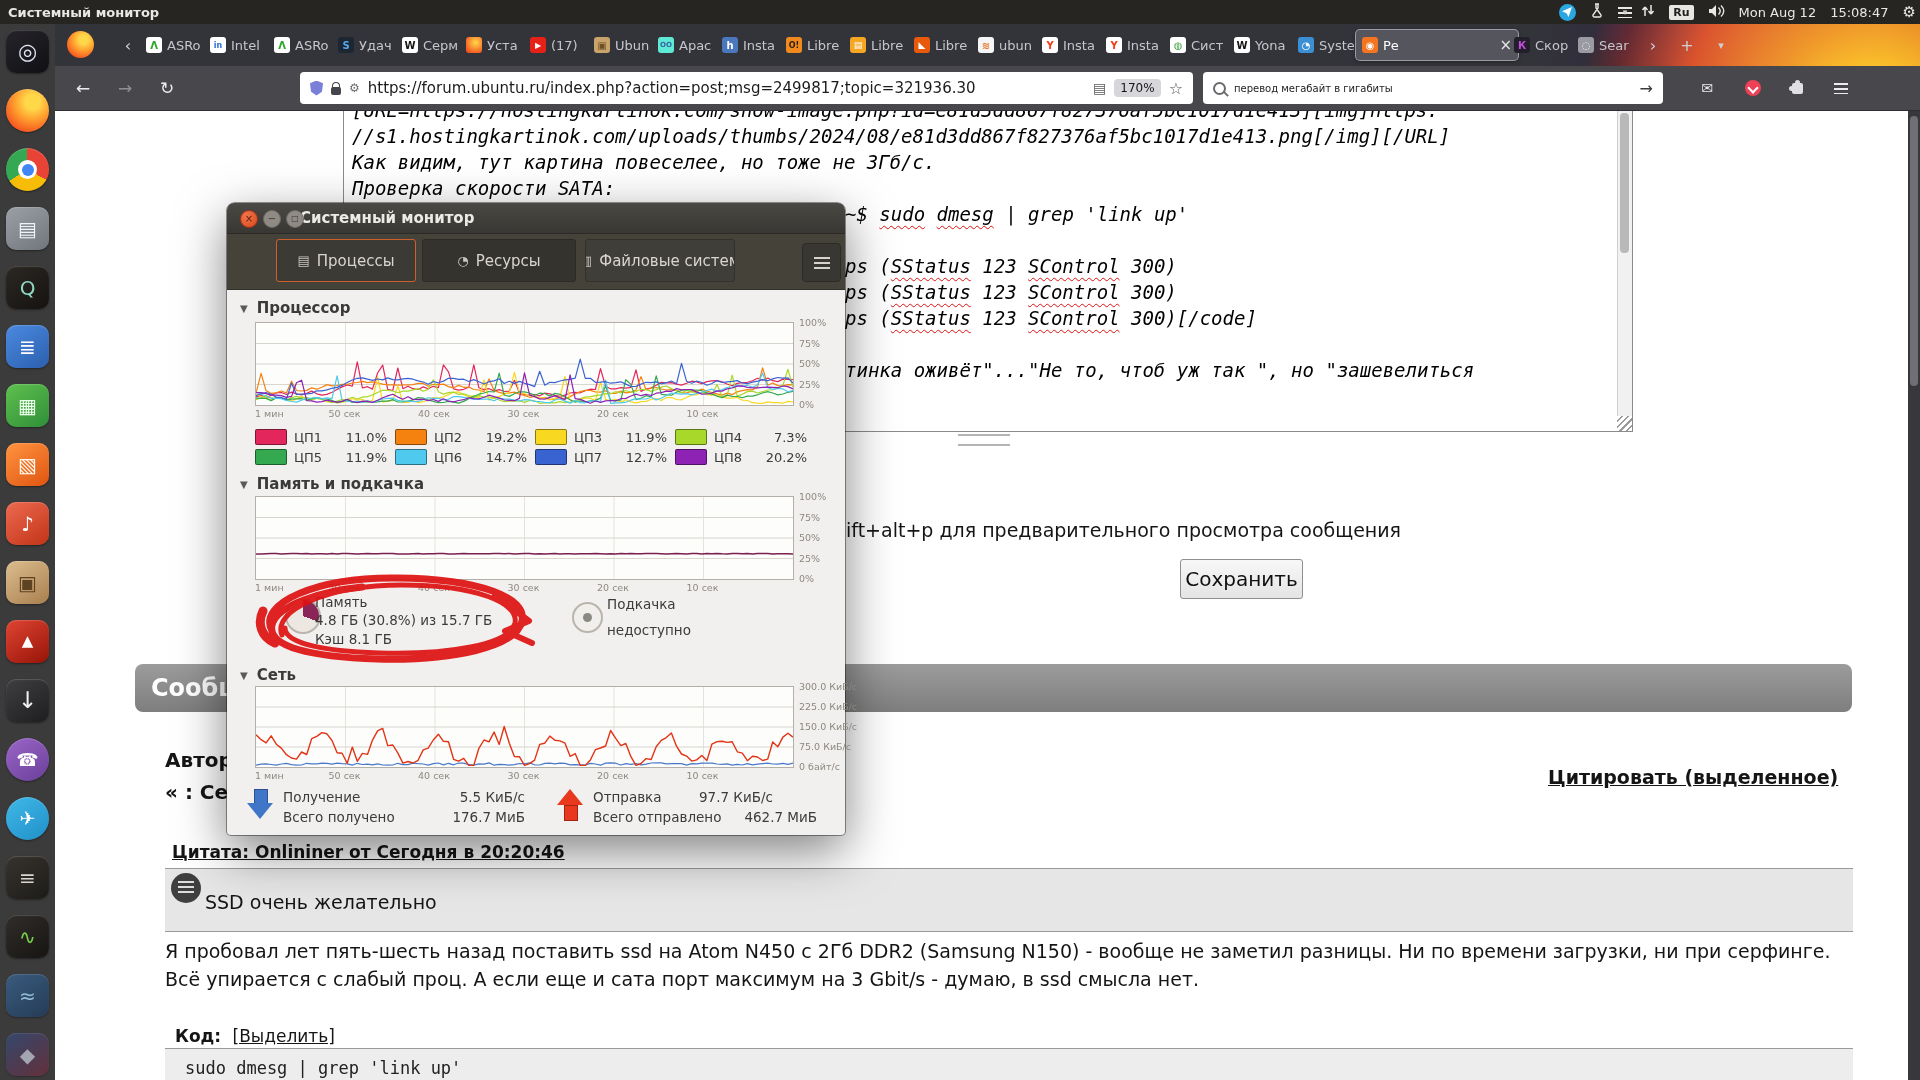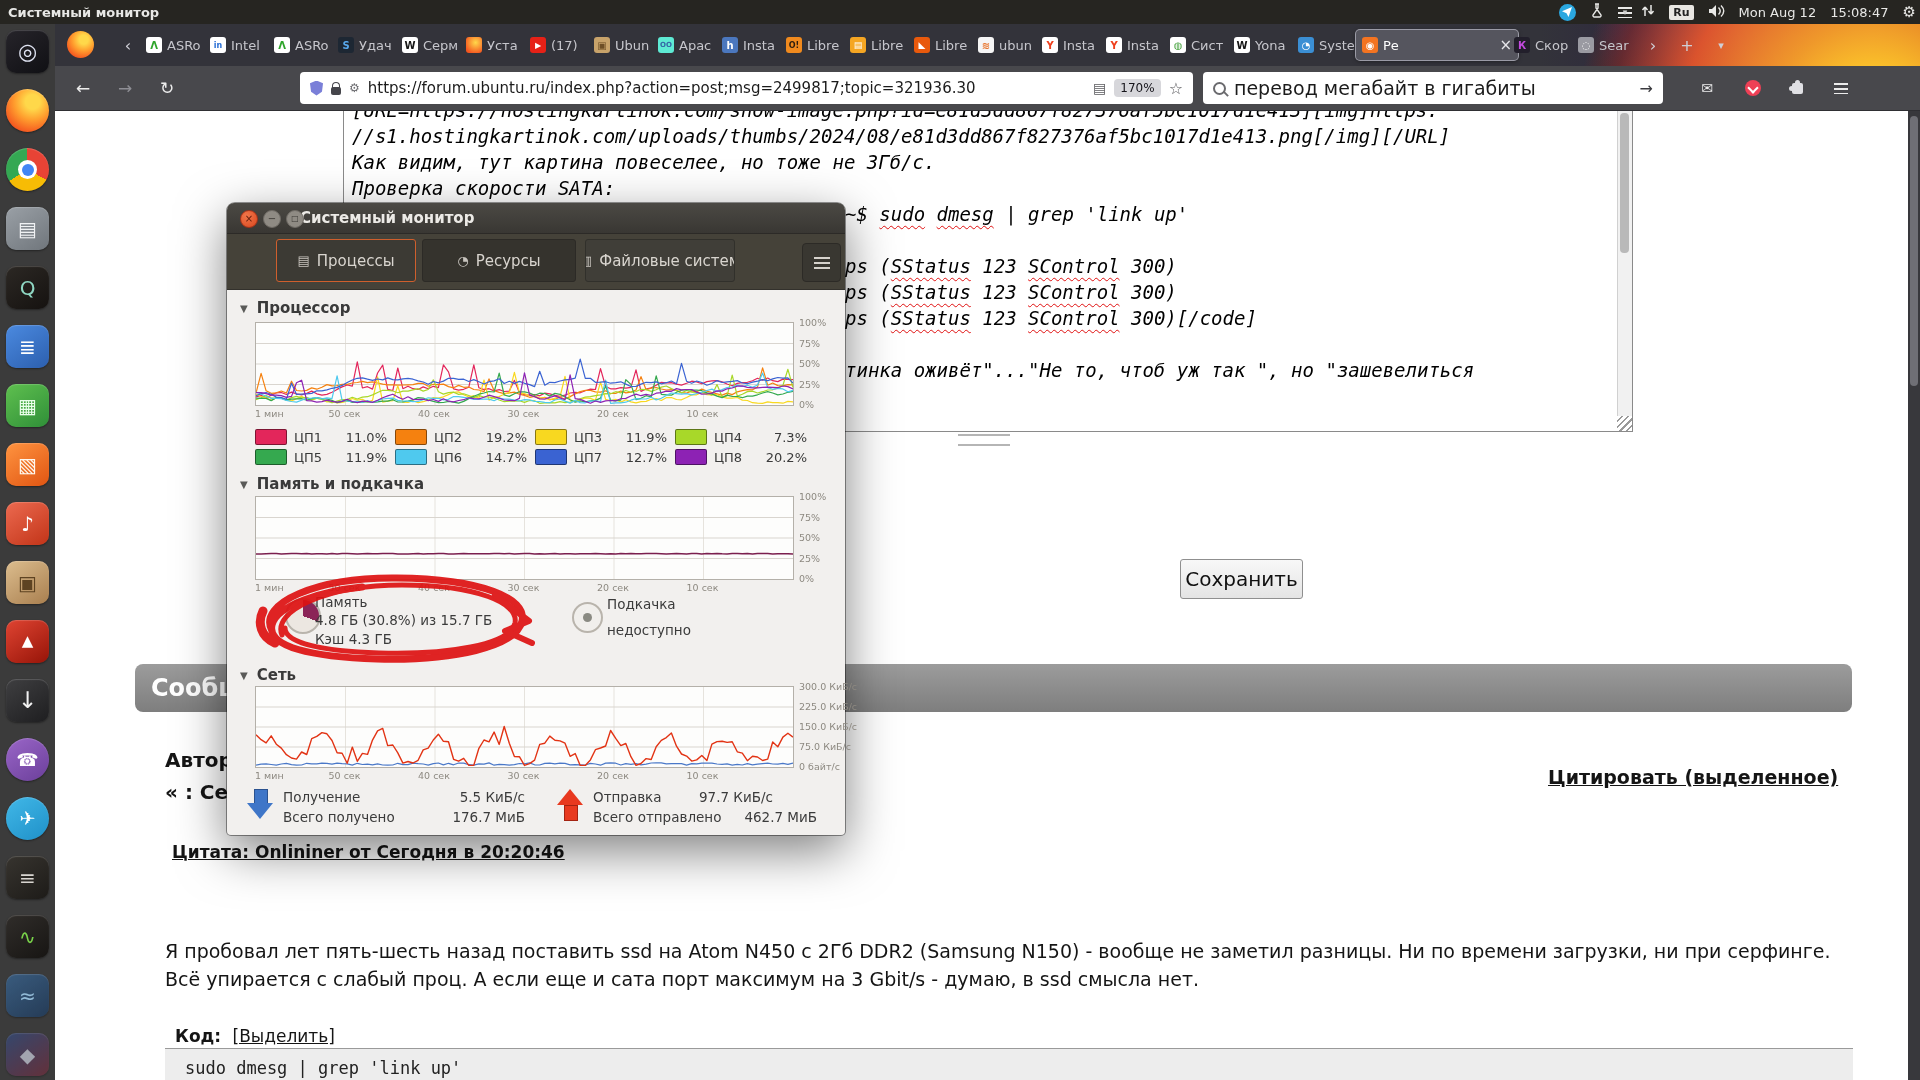--- a/index.html
+++ b/index.html
@@ -33,21 +33,21 @@
   
   #navbar{left:55px;top:66px;right:0;height:44px;background:#48484c;border-bottom:1px solid #2f2f33;z-index:10;}
   .navico{position:absolute;top:8px;width:28px;height:28px;display:flex;align-items:center;justify-content:center;font-size:17px;color:#ececec;border-radius:4px;}
   #urlbar{position:absolute;left:245px;top:6px;width:893px;height:32px;background:#fff;border-radius:4px;display:flex;align-items:center;padding:0 10px;gap:8px;box-sizing:border-box;}
   #url-text{font-size:15px;color:#1b1b1b;white-space:nowrap;overflow:hidden;flex:1;}
   .shield{width:13px;height:15px;background:#7a7fd8;clip-path:polygon(50% 0,100% 18%,92% 75%,50% 100%,8% 75%,0 18%);}
   .lock{width:10px;height:8px;background:#45454b;border-radius:2px;position:relative;margin-top:5px;}
   .lock:before{content:"";position:absolute;left:1px;top:-5px;width:6px;height:6px;border:1.6px solid #45454b;border-bottom:none;border-radius:4px 4px 0 0;}
   #zoom-pill{background:#d7d7db;color:#15141a;font-size:12px;padding:2px 6px;border-radius:4px;}
   #searchbar{position:absolute;left:1148px;top:6px;width:460px;height:32px;background:#fff;border-radius:4px;display:flex;align-items:center;padding:0 10px;gap:8px;box-sizing:border-box;}
-  #search-text{font-size:19px;color:#1b1b1b;flex:1;white-space:nowrap;overflow:hidden;}
+  #search-text{font-size:10px;color:#1b1b1b;flex:1;white-space:nowrap;overflow:hidden;}
   .mag{width:9px;height:9px;border:2px solid #6a6a6e;border-radius:50%;position:relative;flex:0 0 9px;}
   .mag:after{content:"";position:absolute;width:6px;height:2px;background:#6a6a6e;transform:rotate(45deg);right:-5px;bottom:-2px;}
   .puz{width:11px;height:11px;background:#e0e0e4;border-radius:2px;position:relative;}
   .puz:before{content:"";position:absolute;top:-3px;left:3px;width:5px;height:5px;border-radius:50%;background:#e0e0e4;}
   .puz:after{content:"";position:absolute;left:-3px;top:3px;width:5px;height:5px;border-radius:50%;background:#e0e0e4;}
   #pocket{width:16px;height:16px;border-radius:50%;background:#ee4056;position:relative;}
   #pocket:after{content:"";position:absolute;left:4px;top:4px;width:6px;height:6px;border-left:2px solid #fff;border-bottom:2px solid #fff;transform:rotate(-45deg);}
   
   #page{left:55px;top:110px;width:1853px;height:970px;background:#fff;z-index:1;}
   #vscroll{right:0;top:110px;width:12px;height:970px;background:#38383c;z-index:6;}
@@ -348,34 +348,39 @@
         <div class="taline">&nbsp;</div>
         <div class="taline" style="padding-left: 493px;"><span>тинка оживёт"..."Не то, чтоб уж так ", но "зашевелиться</span></div>
       </div>
     <div id="ta-sb">
         <div id="ta-sb-thumb"></div>
       </div>
     <div id="ta-corner"></div>
   </div>
   <div class="abs" id="ta-grip"></div>
 
+  <div class="abs pagetext" style="left:846px;top:519px">ift+alt+p для предварительного просмотра сообщения</div>
 
   <div class="abs btn" style="left:1180px;top:559px;width:121px;height:38px">Сохранить</div>
 
   <div class="abs" id="msgbar">
       <span>Сообщ</span>
     </div>
 
   <div class="abs pagetext" style="left:165px;top:748px;font-weight:bold;font-size:20px">Автор</div>
   <div class="abs pagetext" style="left:165px;top:780px;font-weight:bold;font-size:20px">« : Сег</div>
 
   <span class="abs qicon" style="left:1512px;top:762px;width:28px;height:28px"></span>
   <div class="abs pagetext" style="left:1548px;top:766px;font-weight:bold;text-decoration:underline">Цитировать (выделенное)</div>
 
   <div class="abs pagetext" style="left:172px;top:842px;font-size:17px;font-weight:bold;text-decoration:underline">Цитата: Onlininer от Сегодня в 20:20:46</div>
+  <div class="abs" id="quotebox">
+    <span class="qicon" style="position:absolute;left:6px;top:4px;width:30px;height:30px"></span>
+    <span class="pagetext" style="position:absolute;left:40px;top:22px">SSD очень желательно</span>
+  </div>
 
   <div class="abs pagetext" style="left:165px;top:940px;width:1690px;white-space:nowrap">Я пробовал лет пять-шесть назад поставить ssd на Atom N450 с 2Гб DDR2 (Samsung N150) - вообще не заметил разницы. Ни по времени загрузки, ни при серфинге.</div>
   <div class="abs pagetext" style="left:165px;top:968px;width:1690px">Всё упирается с слабый проц. А если еще и сата порт максимум на 3 Gbit/s - думаю, в ssd смысла нет.</div>
 
   <div class="abs pagetext" style="left:175px;top:1026px;font-size:17px">
     <b>Код:</b>
     <span style="text-decoration:underline;margin-left:6px">[Выделить]</span>
   </div>
   <div class="abs" id="codebox">
     <span class="mono" style="position:absolute;left:20px;top:9px;font-size:17px;color:#222">sudo dmesg | grep 'link up'</span>
@@ -522,21 +527,21 @@
         <span style="left: 89.5px; transform: translateX(-50%);">50 сек</span>
         <span style="left: 179px; transform: translateX(-50%);">40 сек</span>
         <span style="left: 268.5px; transform: translateX(-50%);">30 сек</span>
         <span style="left: 358px; transform: translateX(-50%);">20 сек</span>
         <span style="left: 447.5px; transform: translateX(-50%);">10 сек</span>
       </div>
 
     <div id="mem-pie"></div>
     <span class="smtext" style="left:88px;top:391px">Память</span>
     <span class="smtext" style="left:88px;top:409px">4.8 ГБ (30.8%) из 15.7 ГБ</span>
-    <span class="smtext" style="left:88px;top:428px">Кэш 4.3 ГБ</span>
+    <span class="smtext" style="left:88px;top:428px">Кэш 8.1 ГБ</span>
     <div id="swap-pie"></div>
     <span class="smtext" style="left:380px;top:393px">Подкачка</span>
     <span class="smtext" style="left:380px;top:419px">недоступно</span>
 
     <div class="secthead" style="left:13px;top:463px">
         <span class="tri">▼</span>
         <span>Сеть</span>
       </div>
     <div class="chart" style="top:483px;height:80px"><svg id="net-svg" width="537" height="80">
           <line x1="89.5" y1="0" x2="89.5" y2="80" stroke="#e6e3dd" stroke-width="1"></line>

